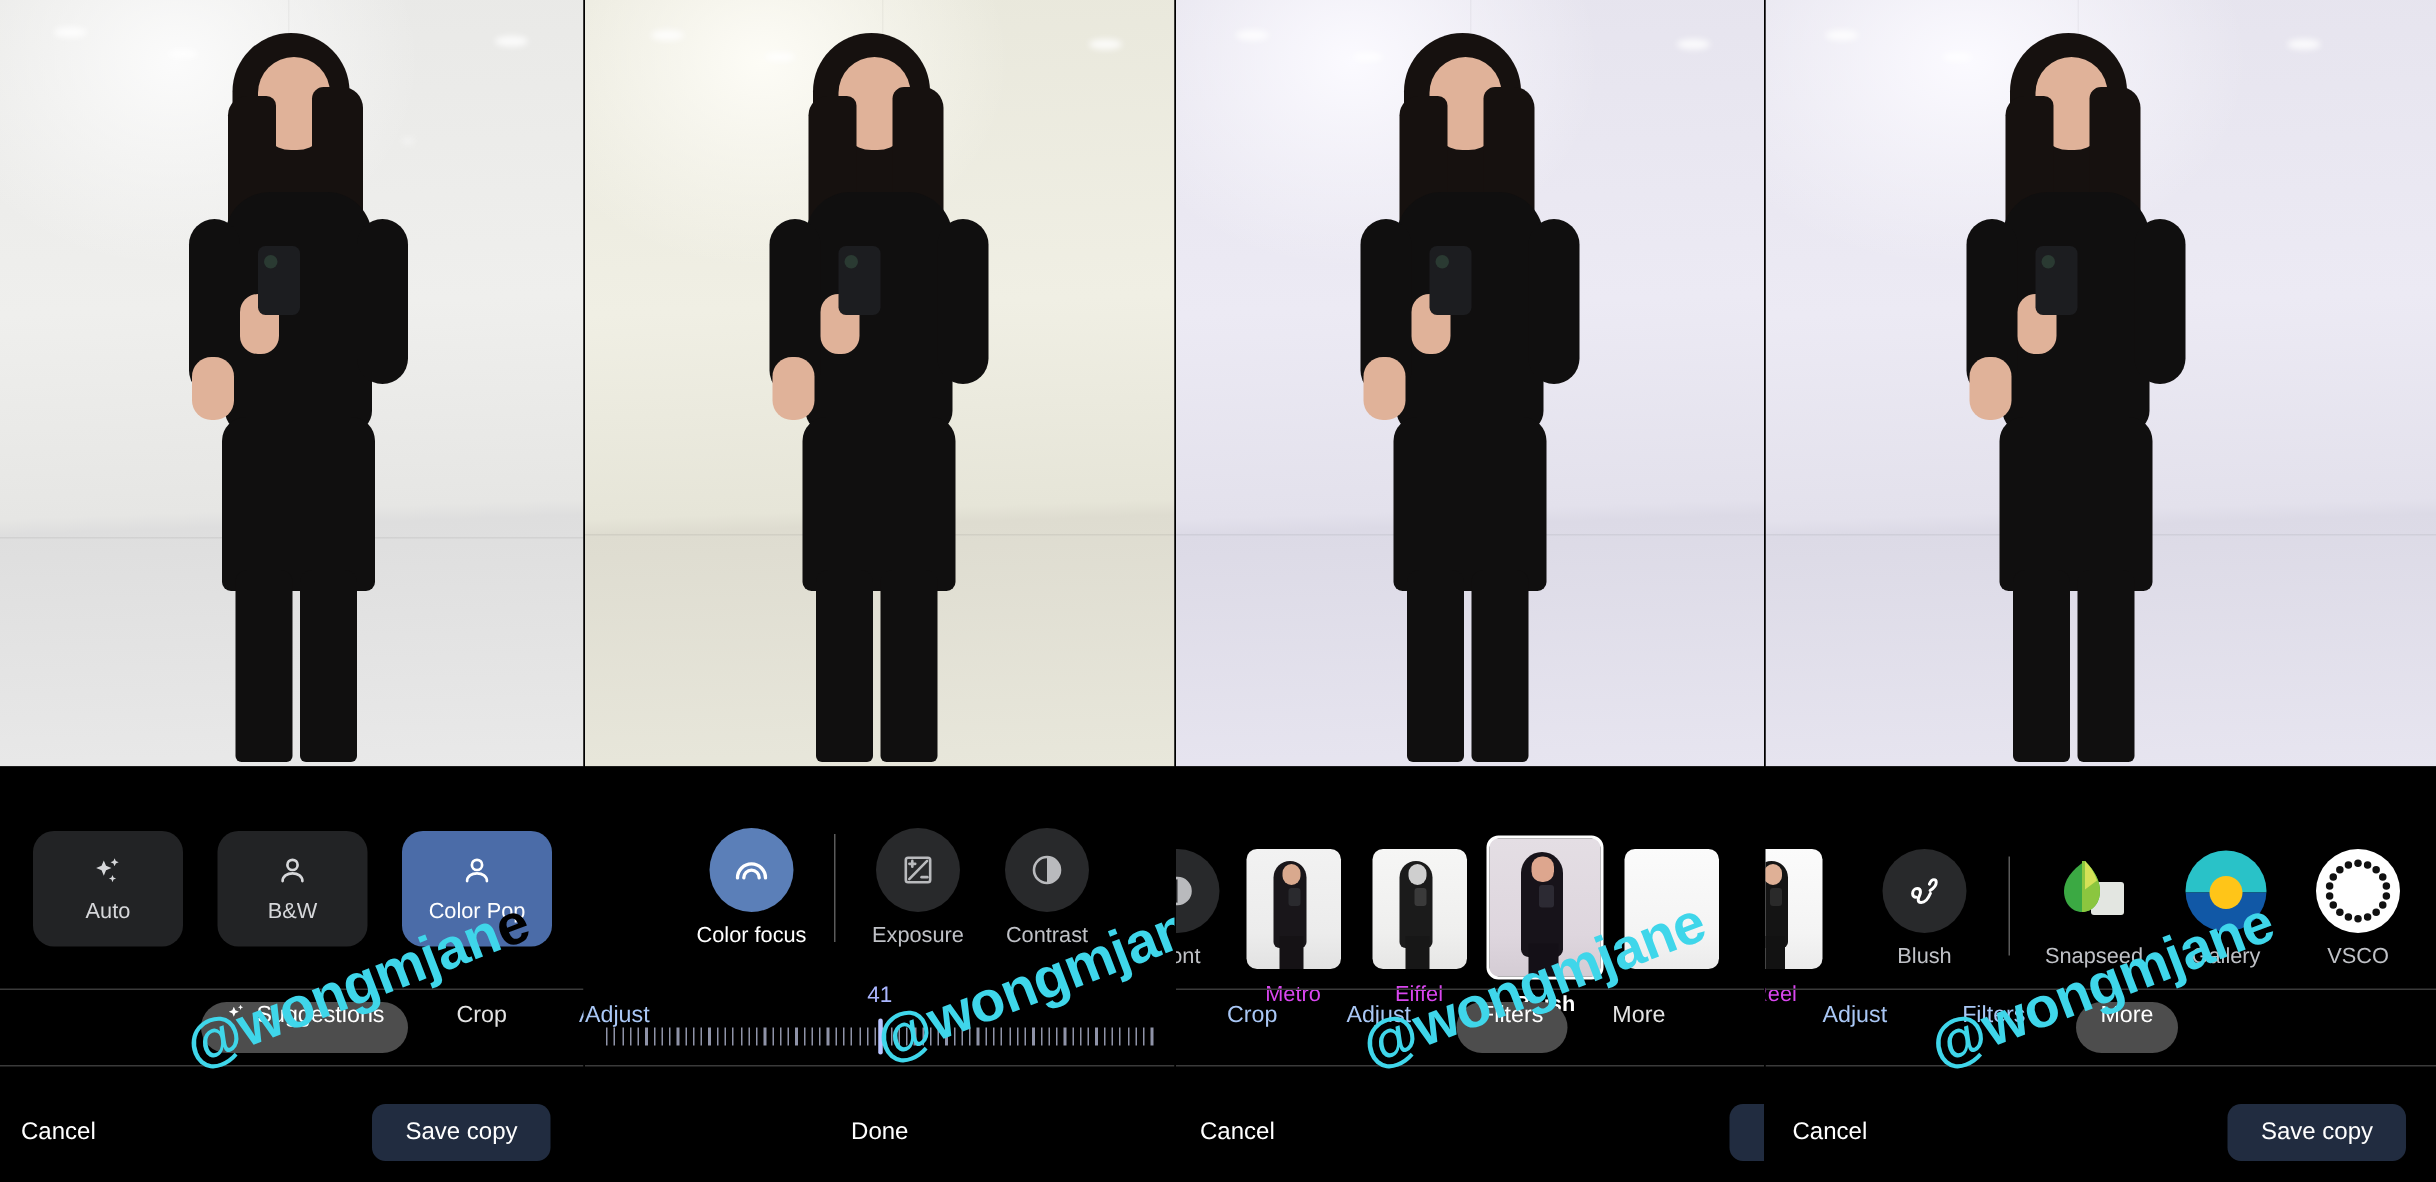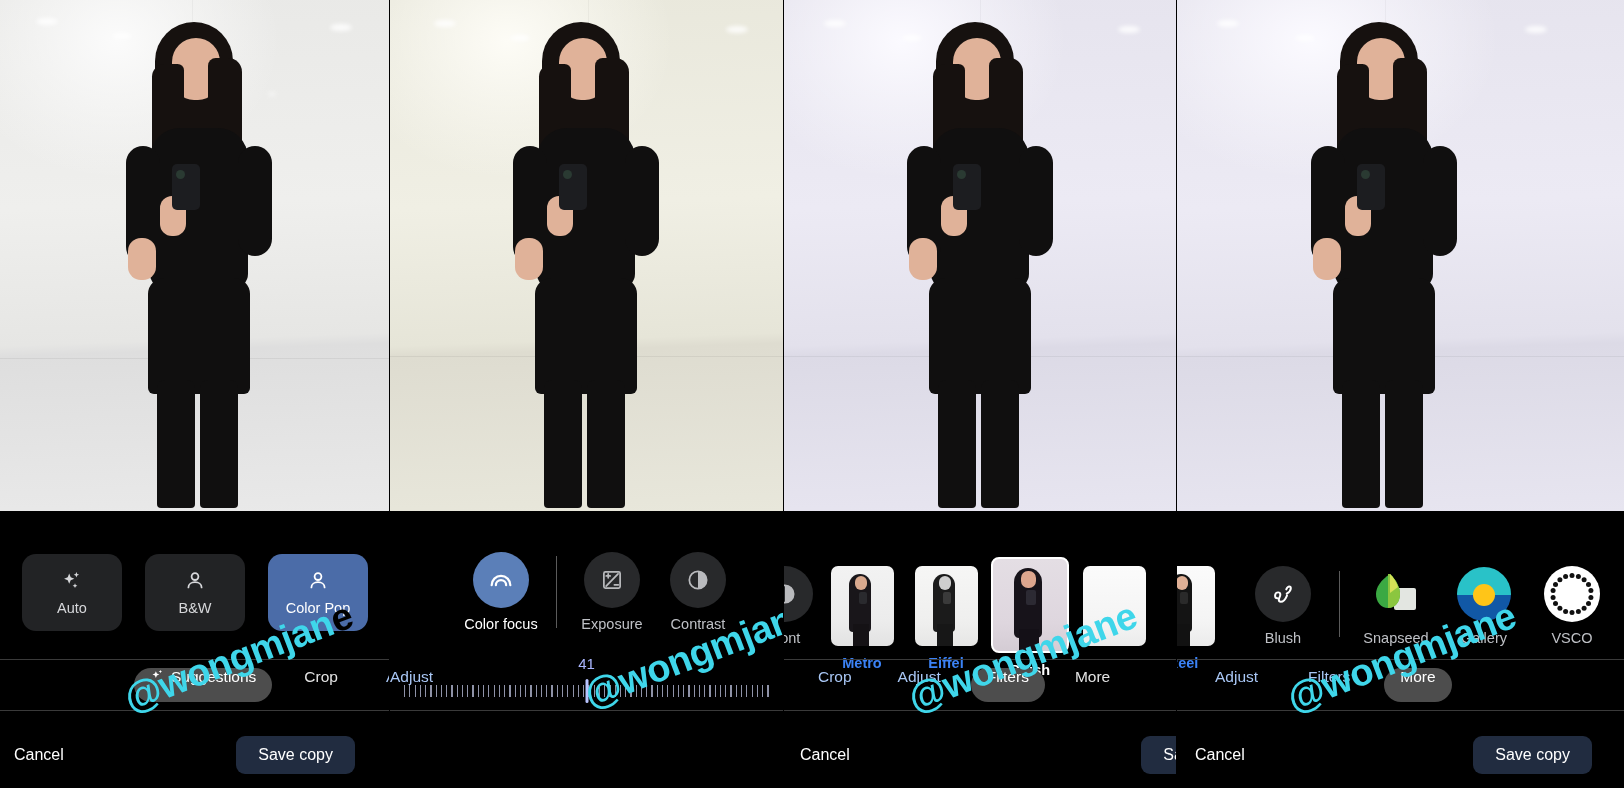--- a/index.html
+++ b/index.html
@@ -92,40 +92,40 @@
   .filmstrip { position:absolute; top:38px; left:0; right:0; display:flex; align-items:flex-start; }
   .filmstrip .pre-tool { width:70px; flex:0 0 70px; display:flex; flex-direction:column; align-items:center; gap:8px; margin-top:17px; }
   .filmstrip .pre-tool .circ { width:56px; height:56px; border-radius:50%; background:#28292b; display:flex; align-items:center; justify-content:center; }
   .filmstrip .pre-tool .tlabel { font-size:14.5px; color:#bfc1c6; }
   .fcell { flex:0 0 84px; display:flex; flex-direction:column; align-items:center; gap:9px; margin-top:17px; }
   .fcell .thumb {
     width:63px; height:80px; border-radius:7px; overflow:hidden; position:relative; background:#ddd;
   }
   .fcell.sel { margin-top:8px; }
   .fcell.sel .thumb { width:78px; height:96px; border:2px solid #ffffff; border-radius:8px; }
-  .fcell .flabel { font-size:14.5px; color:#3b82f6;font-weight:bold; }
+  .fcell .flabel { font-size:14.5px; color:#d946ef; }
   .fcell.sel .flabel { color:#ffffff; font-weight:bold; }
 
   
   .apps { position:absolute; top:38px; left:0; right:0; display:flex; align-items:flex-start; }
   .app { width:88px; flex:0 0 88px; display:flex; flex-direction:column; align-items:center; gap:8px; margin-top:17px; }
   .app .circ { width:56px; height:56px; border-radius:50%; background:#28292b; display:flex; align-items:center; justify-content:center; overflow:hidden; }
   .app .alabel { font-size:14.5px; color:#bfc1c6; white-space:nowrap; }
 
   
   .tabs { position:absolute; left:0; right:0; height:34px; display:flex; align-items:center; }
   .tab {
     height:34px; padding:0 16px; border-radius:17px; display:flex; gap:6px;
     font-size:15.5px; color:#a9c7f5;
   }
   .tab.plain { color:#e3e3e3; }
   .tab.sel { background:#4d4d4d; color:#ffffff; }
 
   
-  .footer { position:absolute; left:0; right:12px; bottom:0; height:66px; }
+  .footer { position:absolute; left:0; right:0; bottom:0; height:66px; }
   .btn-text { position:absolute; top:50%; transform:translateY(-50%); color:#ffffff; font-size:16px; }
   .btn-fill {
     position:absolute; top:50%; transform:translateY(-50%);
     height:38px; border-radius:9px; background:#212c40; color:#ffffff;
     display:flex; align-items:center; justify-content:center; padding:0 22px; font-size:16px;
   }
 
   
   .wm {
     position:absolute; font-size:38px; font-weight:bold; letter-spacing:-.5px;
@@ -369,20 +369,23 @@
       </div>
 
       <div class="tabs" style="top:157px; padding-left:0px;">
         <div class="tab" style="padding-left:0px;">
           <span>Adjust</span>
         </div>
       </div>
 
       <div class="hrule" style="top:199px;"></div>
 
+      <div class="footer">
+        <div class="btn-text" style="left:50%; transform:translate(-50%,-50%);">Done</div>
+      </div>
     </div>
 
     <div class="wm" style="left:188px; top:632px;">
       <span class="at">@</span><span class="nm">wongmjane</span>
     </div>
   </div>
 
   <div class="panel p3">
     <div class="photo">
       <div class="bg tint-cool"></div>

